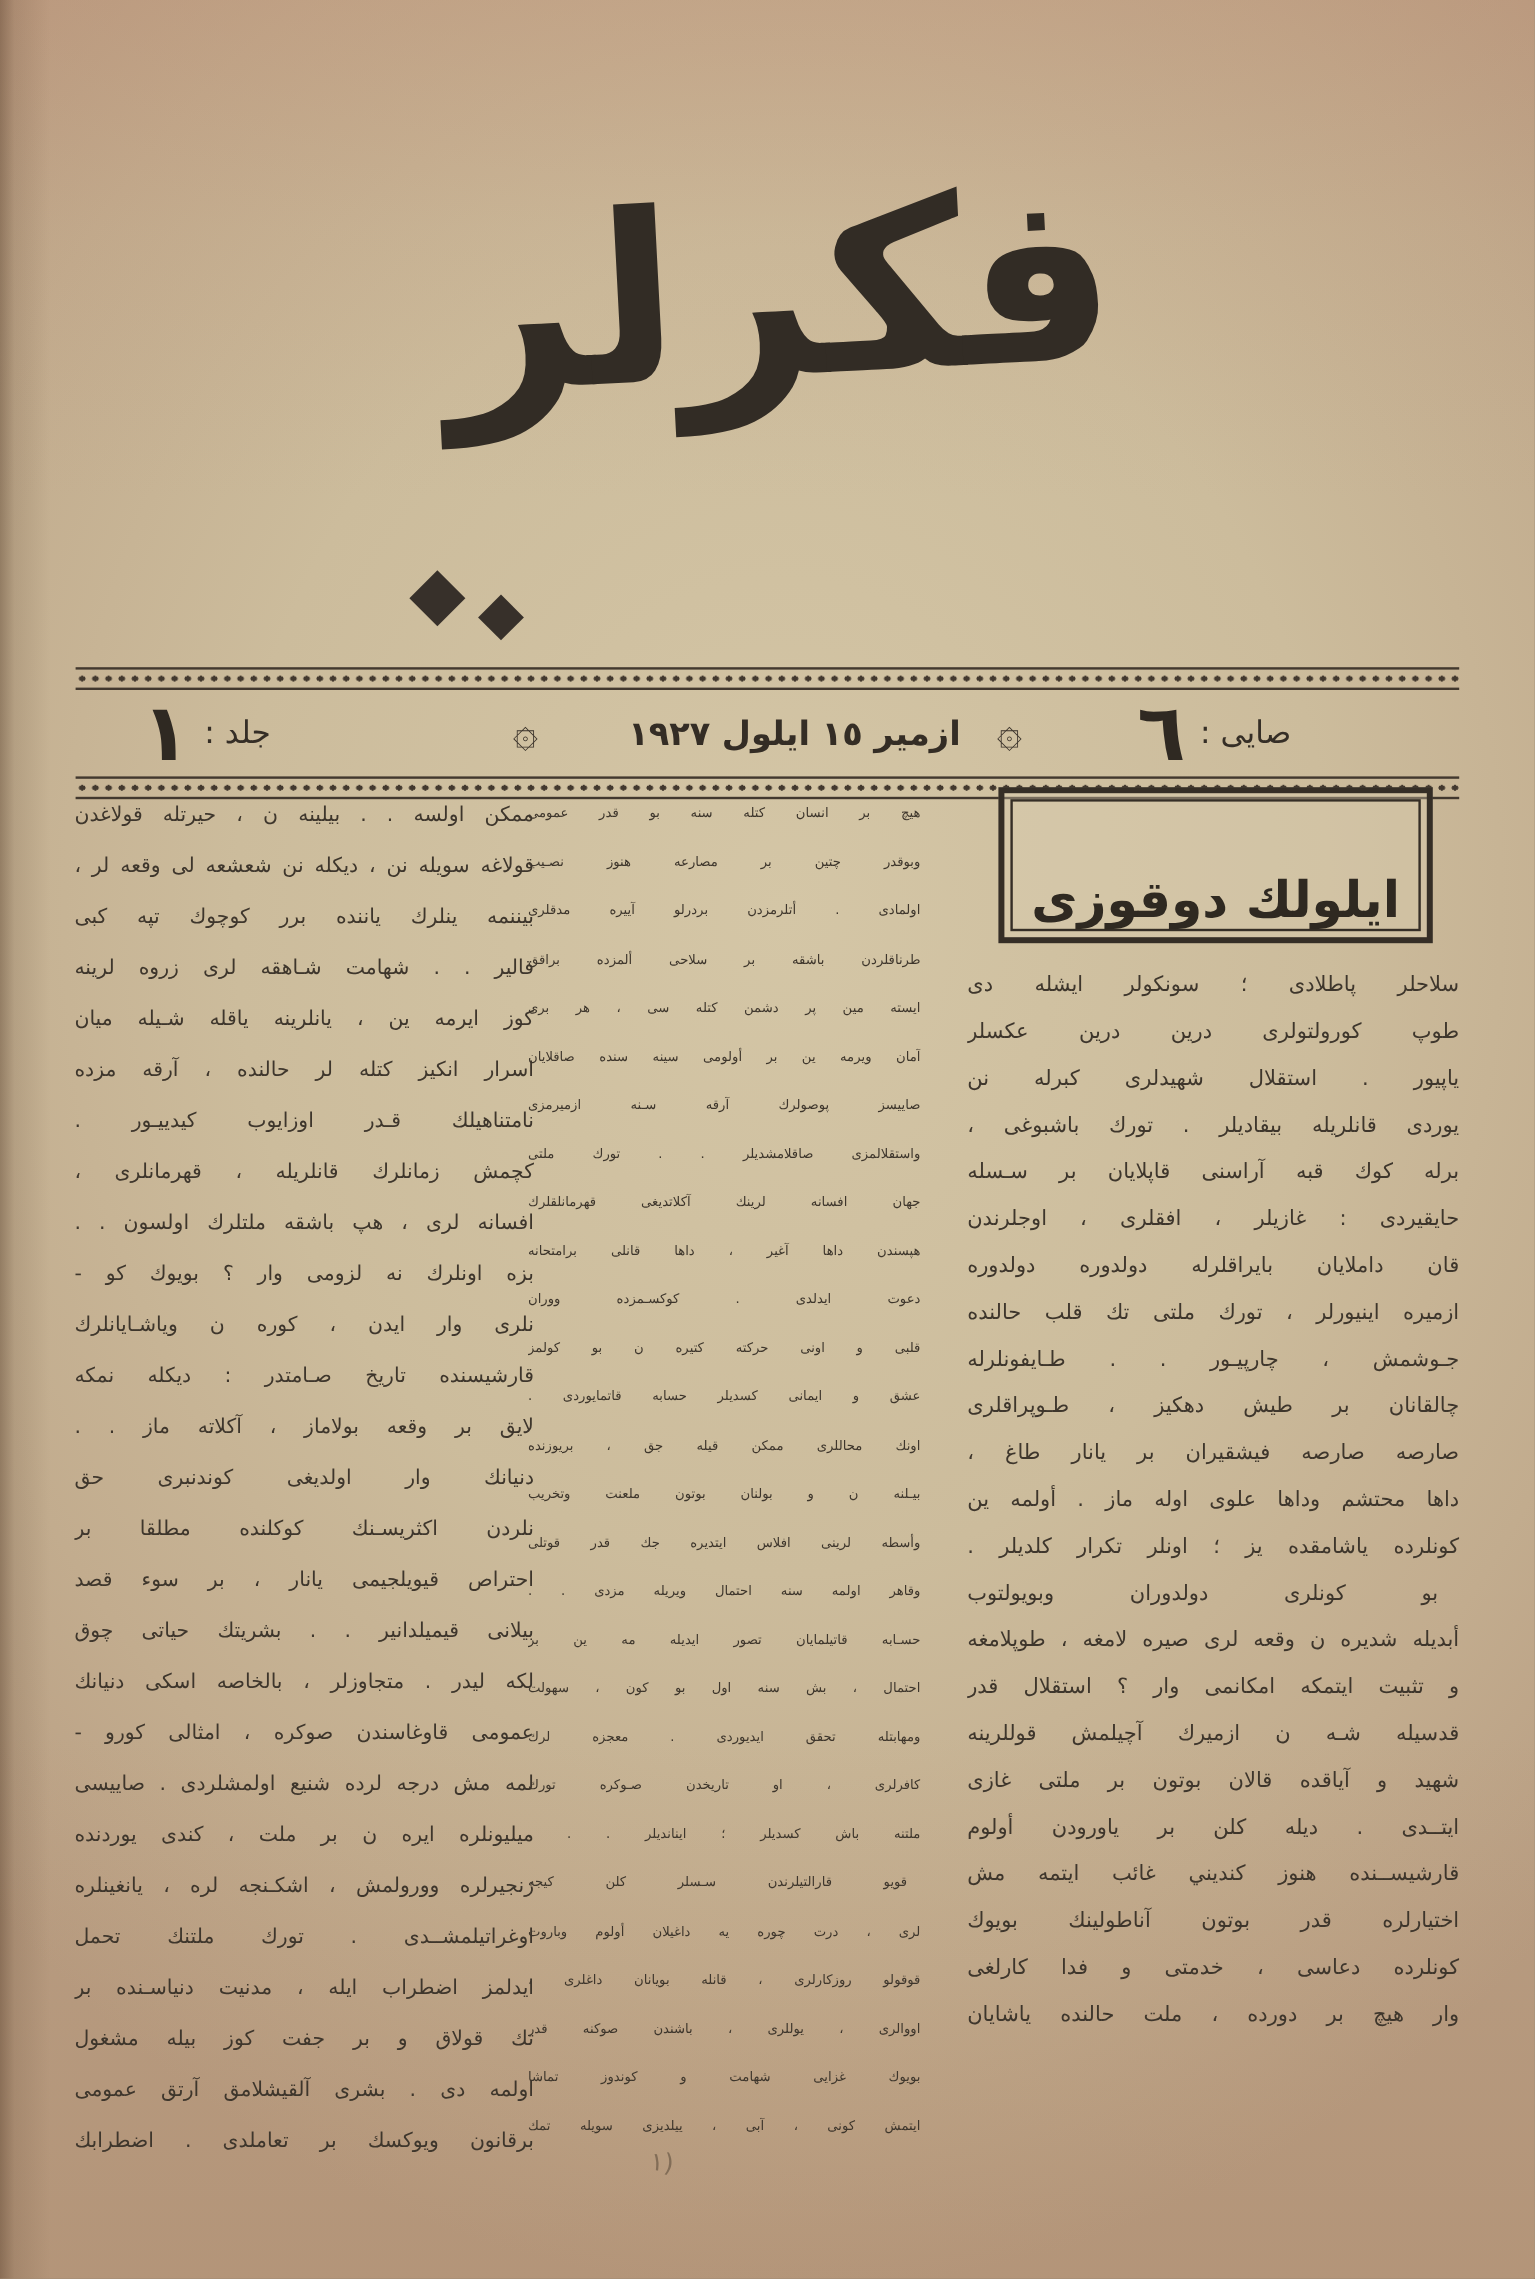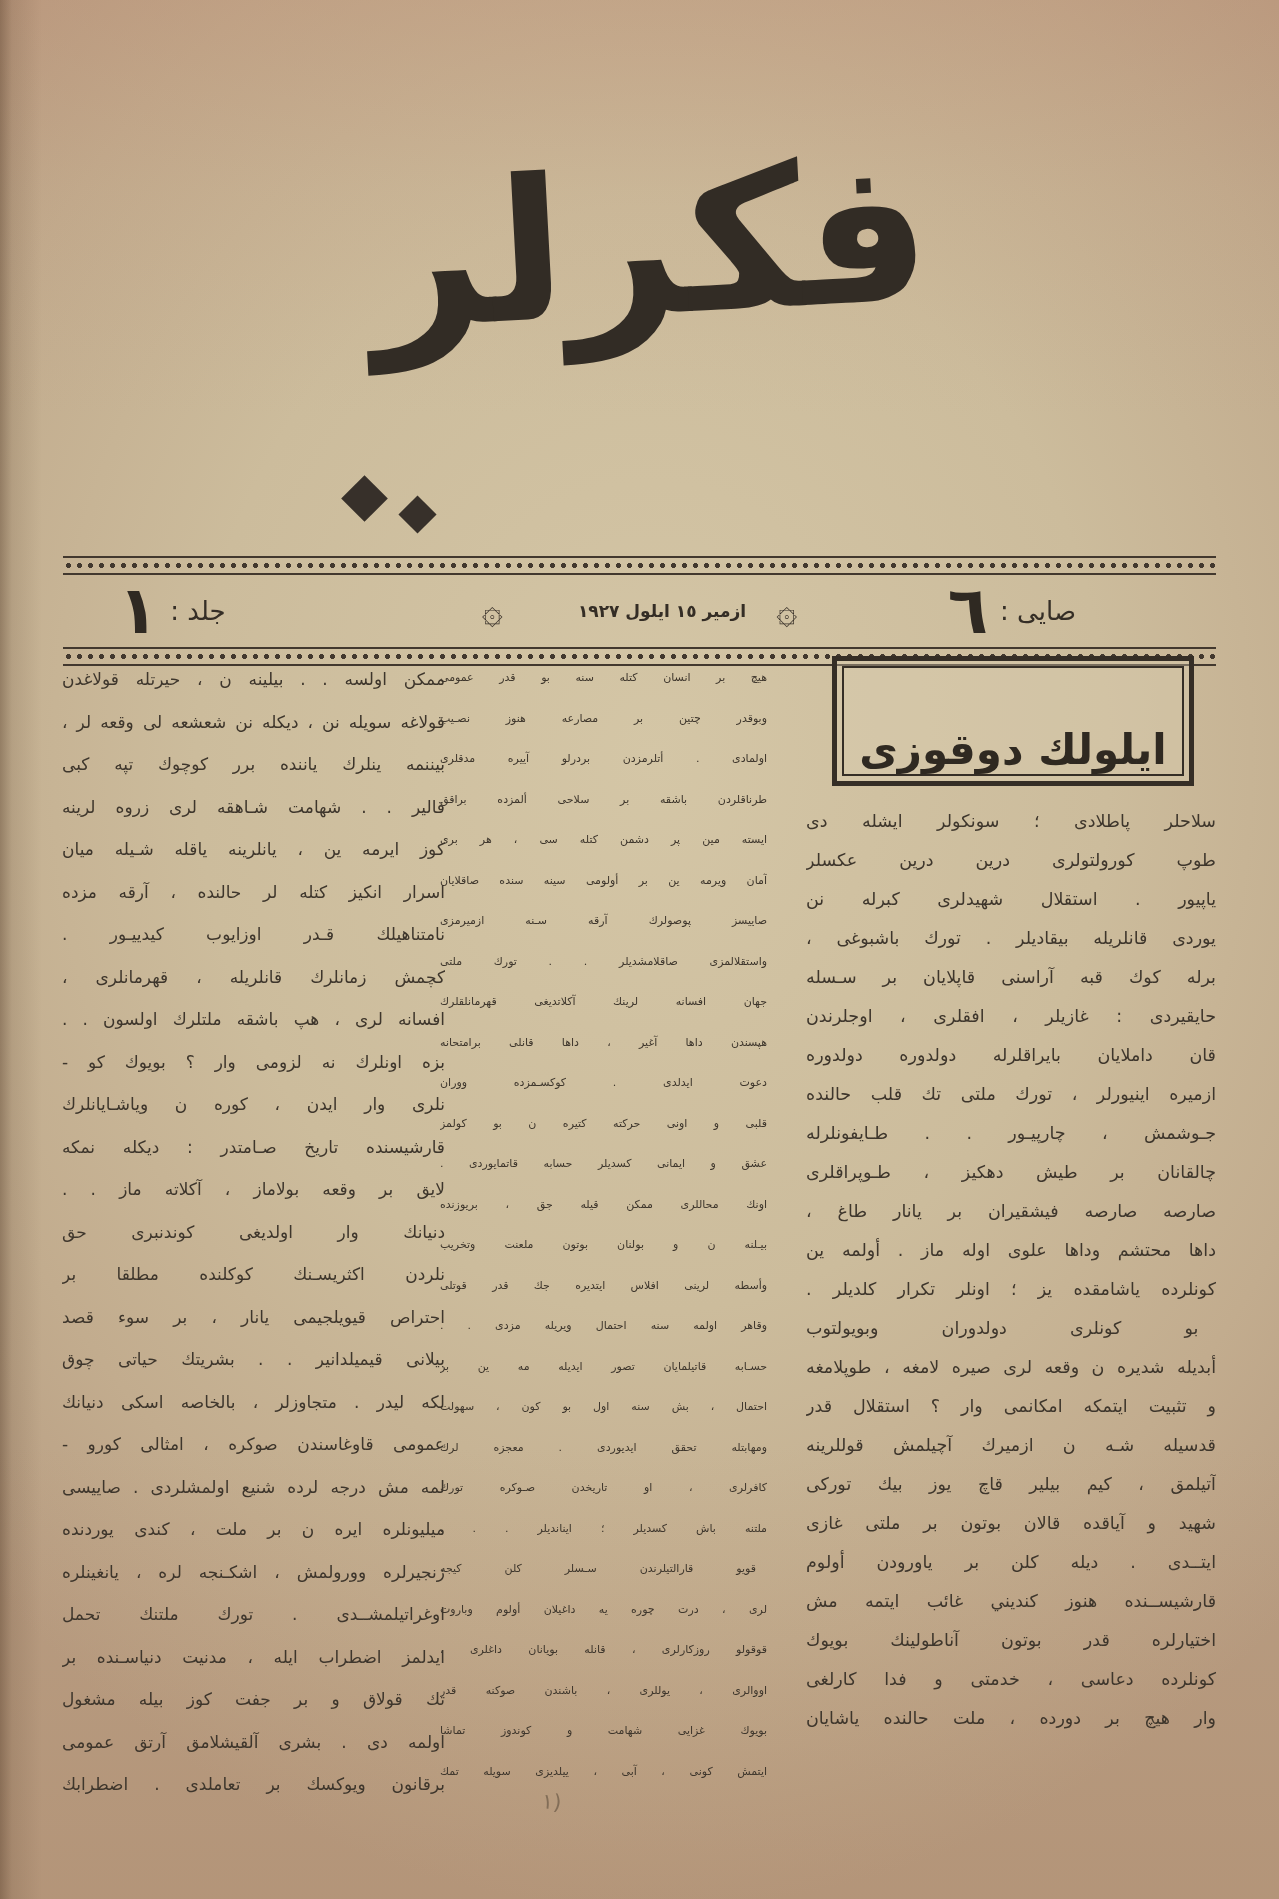--- a/index.html
+++ b/index.html
@@ -31,21 +31,21 @@
     background-image:radial-gradient(4px 3.2px at center, #42382e 68%, rgba(0,0,0,0) 72%);
     background-size:11px 15px; background-repeat:repeat-x;
   }
   .rule-middle { position:relative; height:72px; display:flex; align-items:center; justify-content:center; direction:rtl; }
   .mast-group { display:flex; align-items:center; gap:12px; direction:rtl; }
   .mast-label { font-size:26px; font-weight:normal; color:#352e26; }
   .mast-number { font-size:66px; font-weight:bold; line-height:1; color:#2f2922; }
   .group-issue  { position:absolute; right:140px; top:50%; transform:translateY(-50%); }
   .group-volume { position:absolute; left:55px;  top:50%; transform:translateY(-50%); }
   .group-date { gap:30px; }
-  .date-text { font-size:17px; font-weight:bold; color:#342d25; white-space:nowrap;margin-left:45px; }
+  .date-text { font-size:28px; font-weight:bold; color:#342d25; white-space:nowrap;margin-left:45px; }
   .ornament { font-size:36px; color:#3a322a; line-height:1; }
 
   
   .col { position:absolute; direction:rtl; }
   .line {
     text-align:justify; text-align-last:justify; overflow:hidden;
     color:#3e362c; word-spacing:1px;
   }
   .col-right  { left:806px; top:656px; width:410px; font-size:17.5px; }
   .col-right  .line { height:39px;   line-height:39px; }
@@ -120,21 +120,20 @@
         <div class="line">ازميره اينيورلر ، تورك ملتى تك قلب حالنده</div>
         <div class="line">جـوشمش ، چارپيـور . . طـايفونلرله</div>
         <div class="line">چالقانان بر طيش دهكيز ، طـوپراقلرى</div>
         <div class="line">صارصه صارصه فيشقيران بر يانار طاغ ،</div>
         <div class="line">داها محتشم وداها علوى اوله ماز . أولمه ين</div>
         <div class="line">كونلرده ياشامقده يز ؛ اونلر تكرار كلديلر .</div>
         <div class="line"> بو كونلرى دولدوران وبويولتوب</div>
         <div class="line">أبديله شديره ن وقعه لرى صيره لامغه ، طوپلامغه</div>
         <div class="line">و تثبيت ايتمكه امكانمى وار ؟ استقلال قدر</div>
         <div class="line">قدسيله شـه ن ازميرك آچيلمش قوللرينه</div>
-        <div class="line">آتيلمق ، كيم بيلير قاچ يوز بيك توركى</div>
         <div class="line">شهيد و آياقده قالان بوتون بر ملتى غازى</div>
         <div class="line">ايتــدى . ديله كلن بر ياورودن أولوم</div>
         <div class="line">قارشيســنده هنوز كنديني غائب ايتمه مش</div>
         <div class="line">اختيارلره قدر بوتون آناطولينك بويوك</div>
         <div class="line">كونلرده دعاسى ، خدمتى و فدا كارلغى</div>
         <div class="line">وار هيچ بر دورده ، ملت حالنده ياشايان</div>
       </div>
   </div>
 
   <div class="col col-middle">

